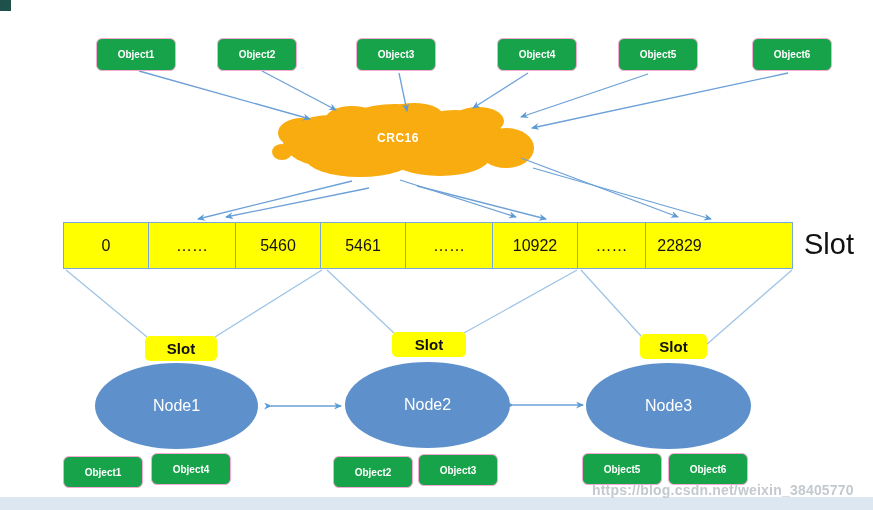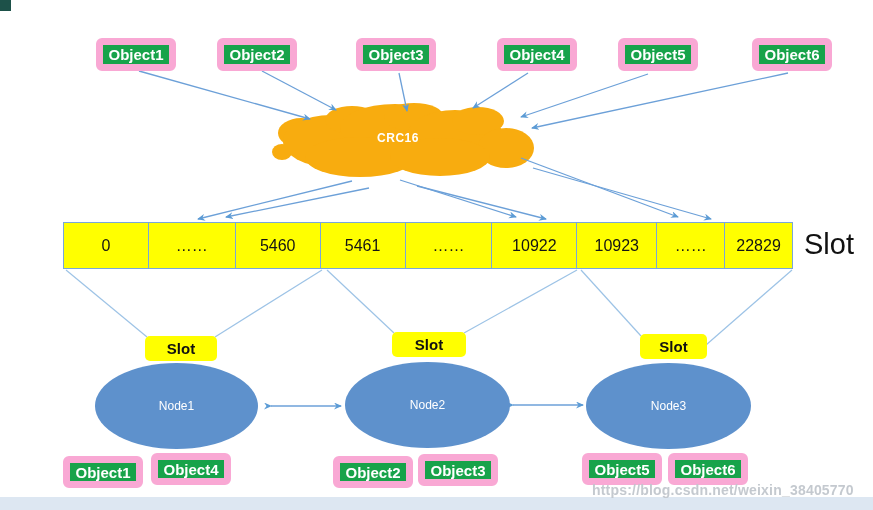--- a/index.html
+++ b/index.html
@@ -5,22 +5,22 @@
   html,body{margin:0;padding:0;background:#ffffff;}
   .stage{
     position:relative;width:873px;height:510px;background:#ffffff;overflow:hidden;
     font-family:"Liberation Sans", sans-serif;
   }
   .corner-square{position:absolute;left:0;top:0;width:11px;height:11px;background:#1d5149;}
   svg.connectors{position:absolute;left:0;top:0;z-index:1;}
 
   
   .obj{
-    position:absolute;width:80px;height:33px;background:#17a34a;border:7px solid #f9a8d4;
-    border-radius:6px;color:#ffffff;font-size:15px;font-weight:600;
+    position:absolute;width:80px;height:33px;background:#17a34a;border:1px solid #f9a8d4;
+    border-radius:6px;color:#ffffff;font-size:10px;font-weight:600;
     display:flex;align-items:center;justify-content:center;z-index:3;box-sizing:border-box;
   }
   .obj.bottom{height:32px;}
 
   
   .crc-label{
     position:absolute;left:348px;top:131px;width:100px;text-align:center;
     color:#ffffff;font-size:12px;font-weight:600;z-index:3;letter-spacing:.5px;
   }
 
@@ -45,21 +45,21 @@
     position:absolute;background:#ffff00;border-radius:5px;color:#111111;
     font-size:15px;font-weight:700;display:flex;align-items:center;justify-content:center;
     z-index:4;
   }
   .badge-1{left:145px;top:336px;width:72px;height:25px;}
   .badge-2{left:392px;top:332px;width:74px;height:25px;}
   .badge-3{left:640px;top:334px;width:67px;height:25px;}
 
   
   .node{
-    position:absolute;background:#5e91cc;border-radius:50%;color:#ffffff;font-size:12px;
+    position:absolute;background:#5e91cc;border-radius:50%;color:#ffffff;font-size:16px;
     display:flex;align-items:center;justify-content:center;z-index:3;
   }
   .node-1{left:95px;top:363px;width:163px;height:86px;}
   .node-2{left:345px;top:362px;width:165px;height:86px;}
   .node-3{left:586px;top:363px;width:165px;height:86px;}
 
   
   .wm-center{
     position:absolute;left:318px;top:254px;z-index:5;
     font-family:"Liberation Mono", monospace;font-size:13px;
@@ -145,21 +145,20 @@
 
   <div class="crc-label">CRC16</div>
 
   <div class="slot-table">
     <div class="slot-cell w0">0</div>
     <div class="slot-cell w1">……</div>
     <div class="slot-cell w2">5460</div>
     <div class="slot-cell w3">5461</div>
     <div class="slot-cell w4">……</div>
     <div class="slot-cell w5">10922</div>
-    <div class="slot-cell w6">10923</div>
     <div class="slot-cell w7">……</div>
     <div class="slot-cell w8">22829</div>
   </div>
   <div class="slot-row-label">Slot</div>
 
   <div class="slot-badge badge-1">Slot</div>
   <div class="slot-badge badge-2">Slot</div>
   <div class="slot-badge badge-3">Slot</div>
 
   <div class="node node-1">Node1</div>

